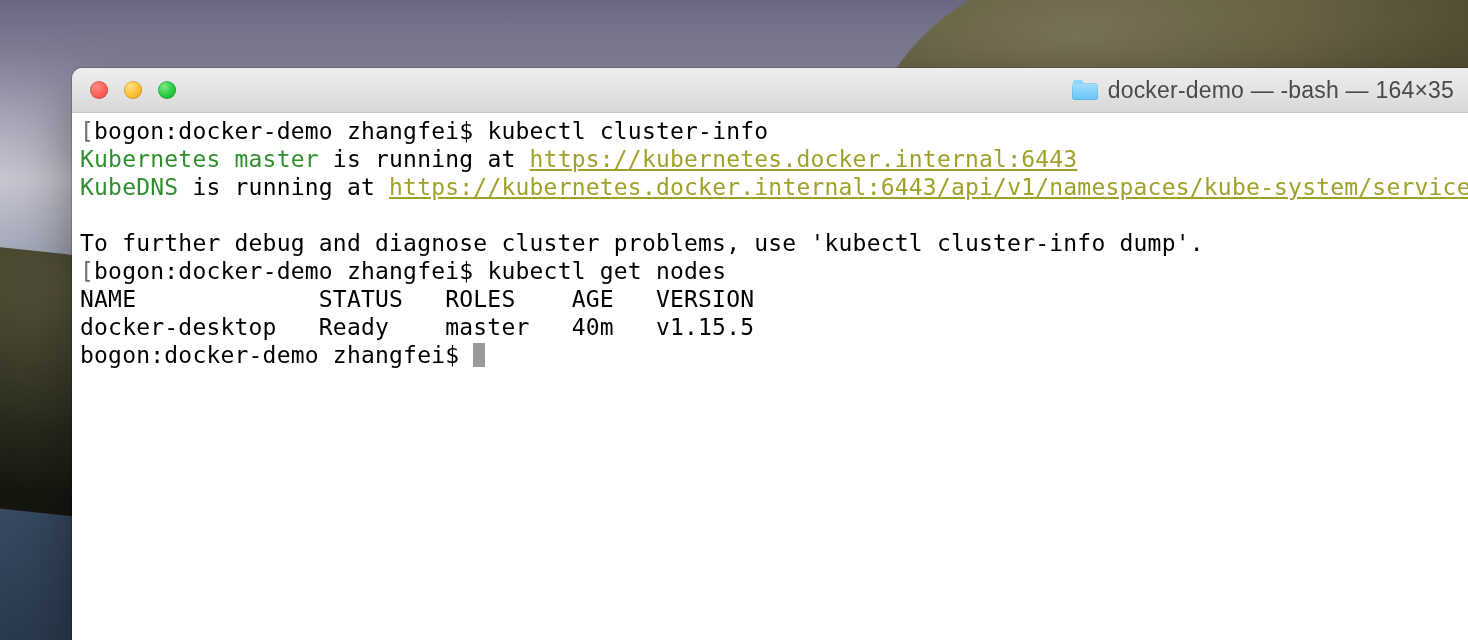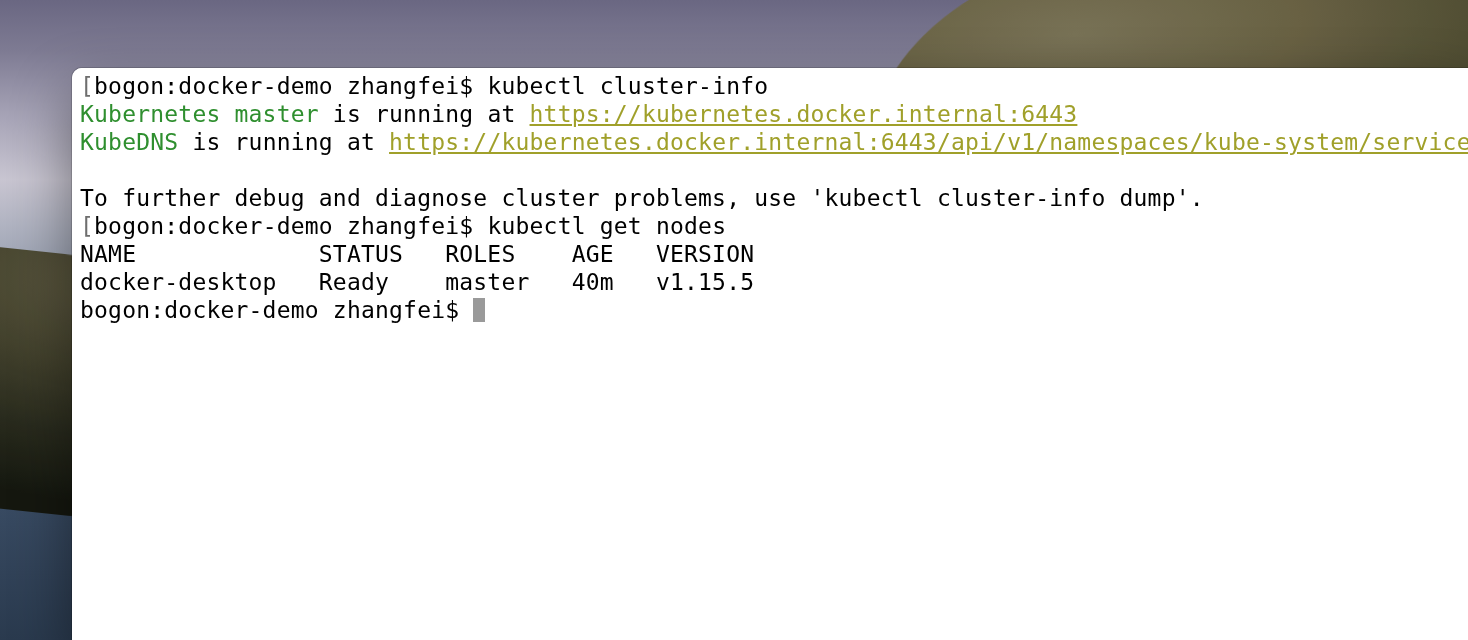--- a/index.html
+++ b/index.html
@@ -166,16 +166,30 @@
 <body>
 
 <div class="wallpaper">
   <div class="water"></div>
   <div class="island-left"></div>
   <div class="island-right"></div>
 </div>
 
 <div class="terminal-window">
 
+  <div class="titlebar">
+    <div class="traffic-lights">
+      <div class="tl tl-close"></div>
+      <div class="tl tl-minimize"></div>
+      <div class="tl tl-zoom"></div>
+    </div>
+    <div class="title-cluster">
+      <span class="folder-icon">
+        <span class="tab"></span>
+          <span class="body"></span>
+      </span>
+      <span>docker-demo — -bash — 164×35</span>
+    </div>
+  </div>
 
   <div class="terminal-body"><span class="line"><span class="bracket">[</span><span>bogon:docker-demo zhangfei$ </span><span>kubectl cluster-info</span></span><span class="line"><span class="green">Kubernetes master</span><span> is running at </span><span class="olive">https://kubernetes.docker.internal:6443</span></span><span class="line"><span class="green">KubeDNS</span><span> is running at </span><span class="olive">https://kubernetes.docker.internal:6443/api/v1/namespaces/kube-system/service</span></span><span class="line"> </span><span class="line">To further debug and diagnose cluster problems, use 'kubectl cluster-info dump'.</span><span class="line"><span class="bracket">[</span><span>bogon:docker-demo zhangfei$ </span><span>kubectl get nodes</span></span><span class="line">NAME             STATUS   ROLES    AGE   VERSION</span><span class="line">docker-desktop   Ready    master   40m   v1.15.5</span><span class="line"><span>bogon:docker-demo zhangfei$ </span><span class="cursor"></span></span></div>
 
 </div>
 
 </body></html>

